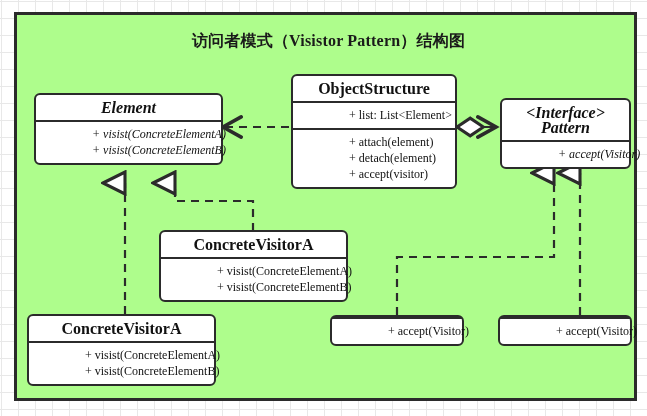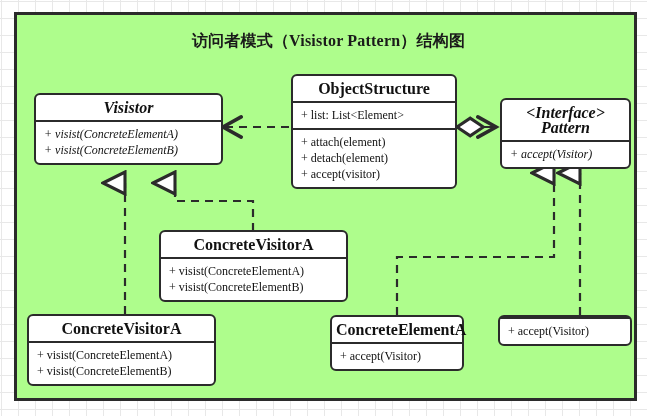--- a/index.html
+++ b/index.html
@@ -62,20 +62,21 @@
   .uml-head.italic { font-style: italic; }
   .uml-sep {
     height: 0;
     border-top: 2.5px solid #2b2b2b;
   }
   .uml-compartment {
     padding: 4px 8px 5px 8px;
     font-size: 12px;
     color: #111111;
     line-height: 16px;
+    margin-left: 48px;
   }
   .uml-compartment.italic { font-style: italic; }
   .uml-compartment div { white-space: nowrap; }
   .stereo { font-weight: bold; display:block; }
 
   
   #connectors {
     position: absolute;
     left: 0; top: 0;
     width: 623px; height: 389px;
@@ -129,21 +130,21 @@
         <polyline points="380,300 380,242 537,242 537,158" fill="none" stroke="#2b2b2b" stroke-width="2.2" stroke-dasharray="8,6" marker-end="url(#hollow-tri)"></polyline>
       </g>
 
       
       <g>
         <line x1="563" y1="300" x2="563" y2="158" stroke="#2b2b2b" stroke-width="2.2" stroke-dasharray="8,6" marker-end="url(#hollow-tri)"></line>
       </g>
     </svg>
 
     <div class="uml-box" style="left:17px; top:78px; width:189px;">
-      <div class="uml-head italic">Visistor</div>
+      <div class="uml-head italic">Element</div>
       <div class="uml-sep"></div>
       <div class="uml-compartment italic">
         <div>+ visist(ConcreteElementA)</div>
         <div>+ visist(ConcreteElementB)</div>
       </div>
     </div>
 
     <div class="uml-box" style="left:274px; top:59px; width:166px;">
       <div class="uml-head">ObjectStructure</div>
       <div class="uml-sep"></div>
@@ -181,21 +182,20 @@
     <div class="uml-box" style="left:10px; top:299px; width:189px;">
       <div class="uml-head">ConcreteVisitorA</div>
       <div class="uml-sep"></div>
       <div class="uml-compartment">
         <div>+ visist(ConcreteElementA)</div>
         <div>+ visist(ConcreteElementB)</div>
       </div>
     </div>
 
     <div class="uml-box" style="left:313px; top:300px; width:134px;">
-      <div class="uml-head">ConcreteElementA</div>
       <div class="uml-sep"></div>
       <div class="uml-compartment">
         <div>+ accept(Visitor)</div>
       </div>
     </div>
 
     <div class="uml-box" style="left:481px; top:300px; width:134px;">
       <div class="uml-sep"></div>
       <div class="uml-compartment">
         <div>+ accept(Visitor)</div>

